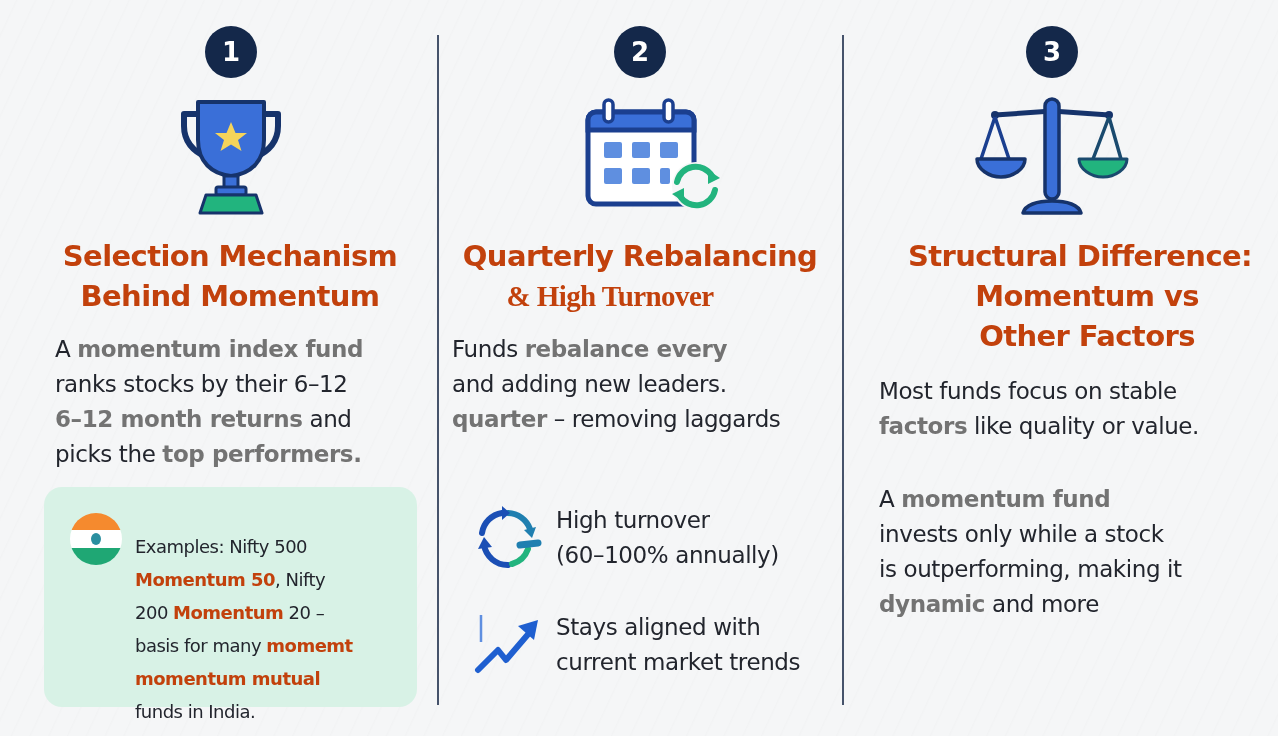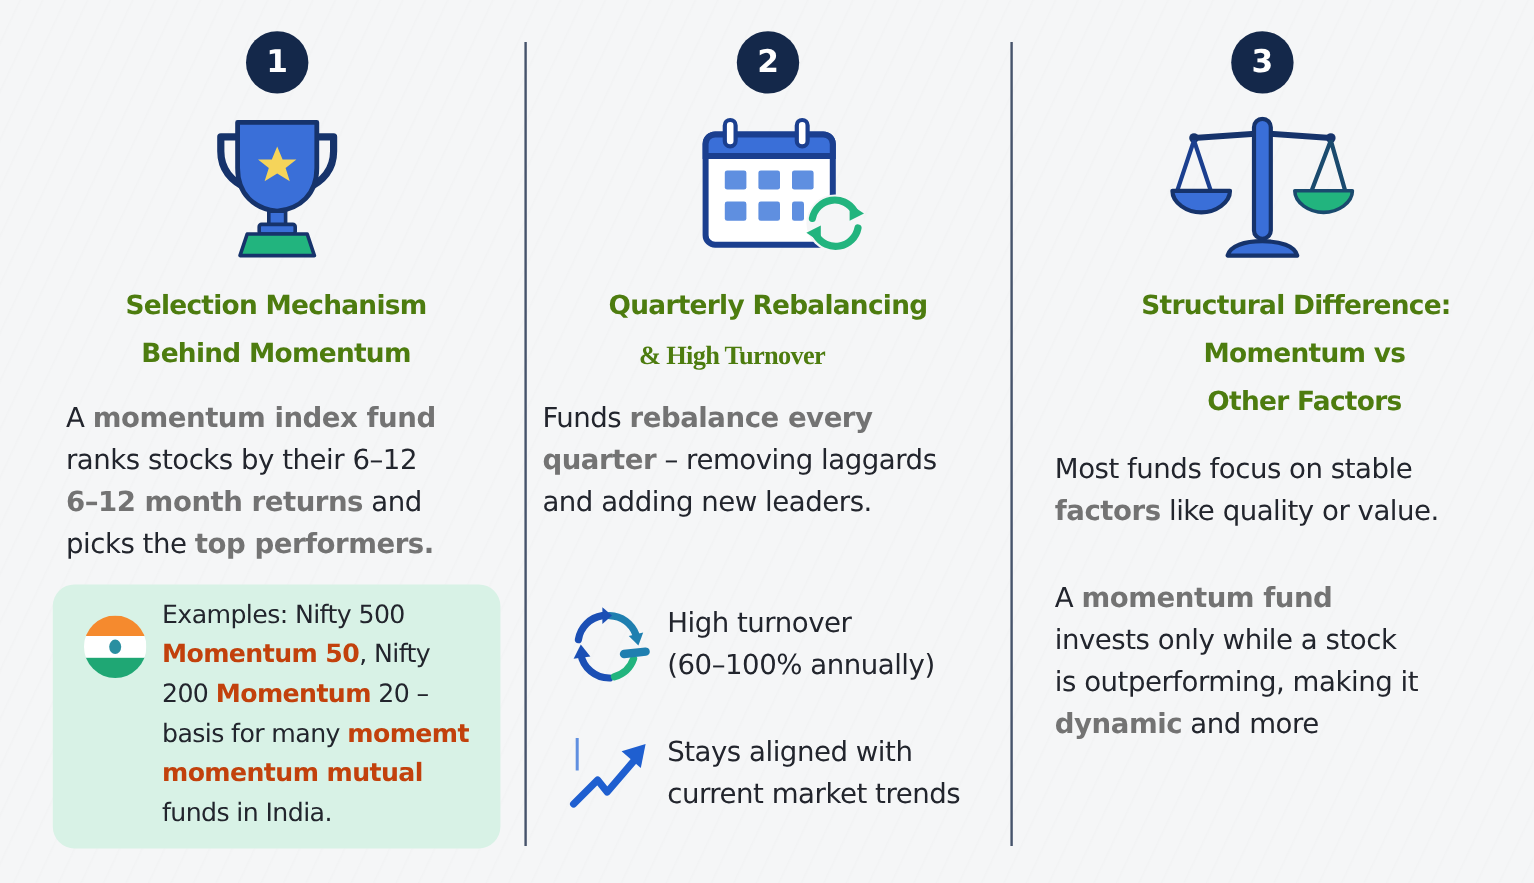--- a/index.html
+++ b/index.html
@@ -22,21 +22,21 @@
     .badge {
       position: absolute; width: 52px; height: 52px; border-radius: 50%;
       background: #14284a; color: #fff;
       font-family: "DejaVu Sans", sans-serif; font-weight: bold; font-size: 26px;
       display: flex; align-items: center; justify-content: center;
     }
     .icon { position: absolute; }
     .title {
       position: absolute; text-align: center;
       font-family: "DejaVu Sans", sans-serif; font-weight: bold;
-      font-size: 22px; line-height: 40px; color: #4d7c0f;
+      font-size: 29px; line-height: 40px; color: #c2410c;
       letter-spacing: -0.6px;
     }
     .body {
       position: absolute;
       font-family: "DejaVu Sans", sans-serif;
       font-size: 23px; line-height: 35px; color: #22252d;
       letter-spacing: -0.4px;
     }
     .body b { font-weight: bold; color: #737373; }
     .example-box {
@@ -48,23 +48,23 @@
       border-radius: 50%; overflow: hidden;
     }
     .flag .s1 { height: 17px; background: #f58a2e; }
     .flag .s2 { height: 18px; background: #ffffff; position: relative; }
     .flag .s3 { height: 17px; background: #1fa774; }
     .flag .chakra {
       position: absolute; left: 21px; top: 3px; width: 10px; height: 12px;
       border-radius: 50%; background: #2a8fa0;
     }
     .example-text {
-      position: absolute; left: 135px; top: 496px; width: 275px;
+      position: absolute; left: 135px; top: 530px; width: 275px;
       font-family: "DejaVu Sans", sans-serif;
-      font-size: 21px; line-height: 33px; color: #22252d;
+      font-size: 18px; line-height: 33px; color: #22252d;
       letter-spacing: -0.5px;
     }
     .example-text b { font-weight: bold; color: #c2410c; }
     .feature {
       position: absolute; display: flex; align-items: flex-end; margin-top: 20px;
     }
     .feature-text {
       font-family: "DejaVu Sans", sans-serif;
       font-size: 23px; line-height: 35px; color: #22252d;
       letter-spacing: -0.4px;
@@ -156,22 +156,22 @@
     </svg>
   </div>
 
   <div class="title" style="left:445px; top:236px; width:390px;">
     <div>Quarterly Rebalancing</div>
     <div style="margin-left:-60px;font-family:Liberation Serif, serif;">&amp; High Turnover</div>
   </div>
 
   <div class="body" id="c2-body" style="left:452px; top:332px; width:365px;">
       <div><span>Funds </span><b>rebalance every</b></div>
+      <div><span>and adding new leaders.</span></div>
       <div><b>quarter</b><span> – removing laggards</span></div>
-      <div><span>and adding new leaders.</span></div>
     </div>
 
   <div class="feature" style="left:472px; top:483px;">
     <div style="width:70px; height:70px; margin-top:0px;">
       <svg width="70" height="70" viewBox="0 0 70 70">
         <path d="M10 30 A24 24 0 0 1 30 10" fill="none" stroke="#1b4fb5" stroke-width="6" stroke-linecap="round"></path>
         <path d="M36 10 A24 24 0 0 1 58 26" fill="none" stroke="#1f7fb0" stroke-width="6" stroke-linecap="round"></path>
         <polygon points="30,3 38,10 30,17" fill="#1b4fb5"></polygon>
         <polygon points="52,27 64,24 60,35" fill="#1f7fb0"></polygon>
         <path d="M12 42 A24 24 0 0 0 36 62" fill="none" stroke="#1b4fb5" stroke-width="6" stroke-linecap="round"></path>

